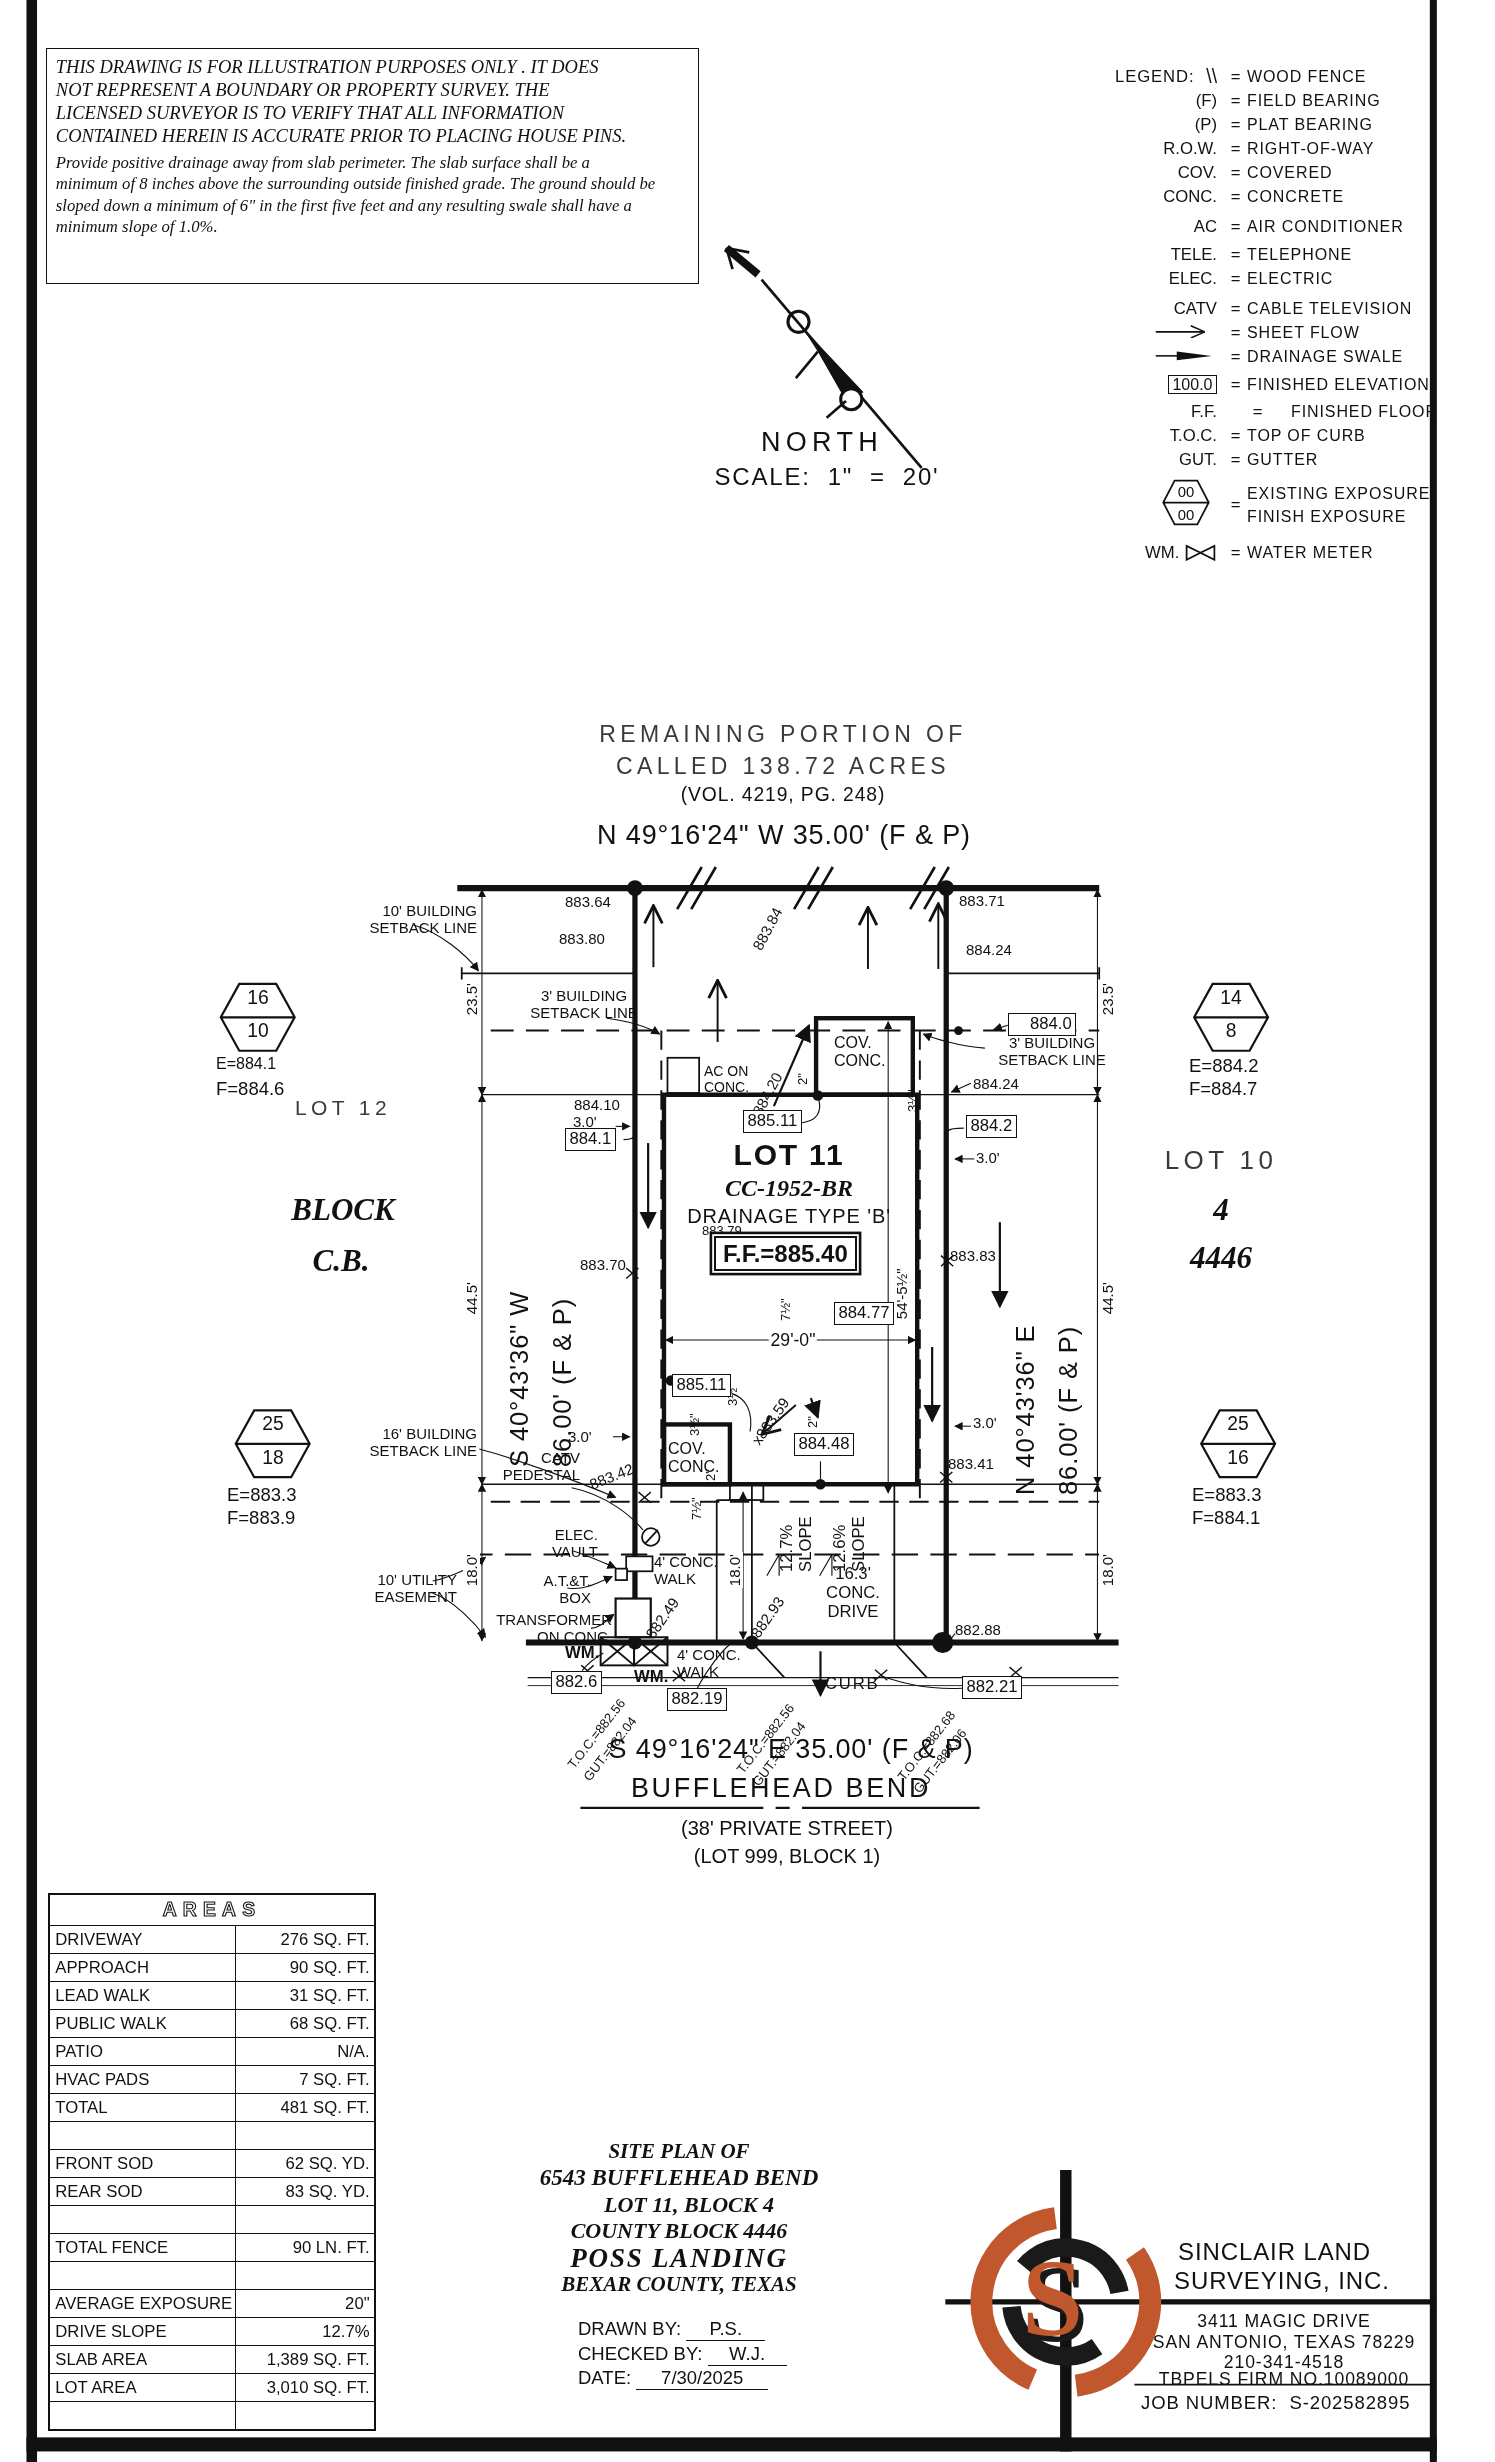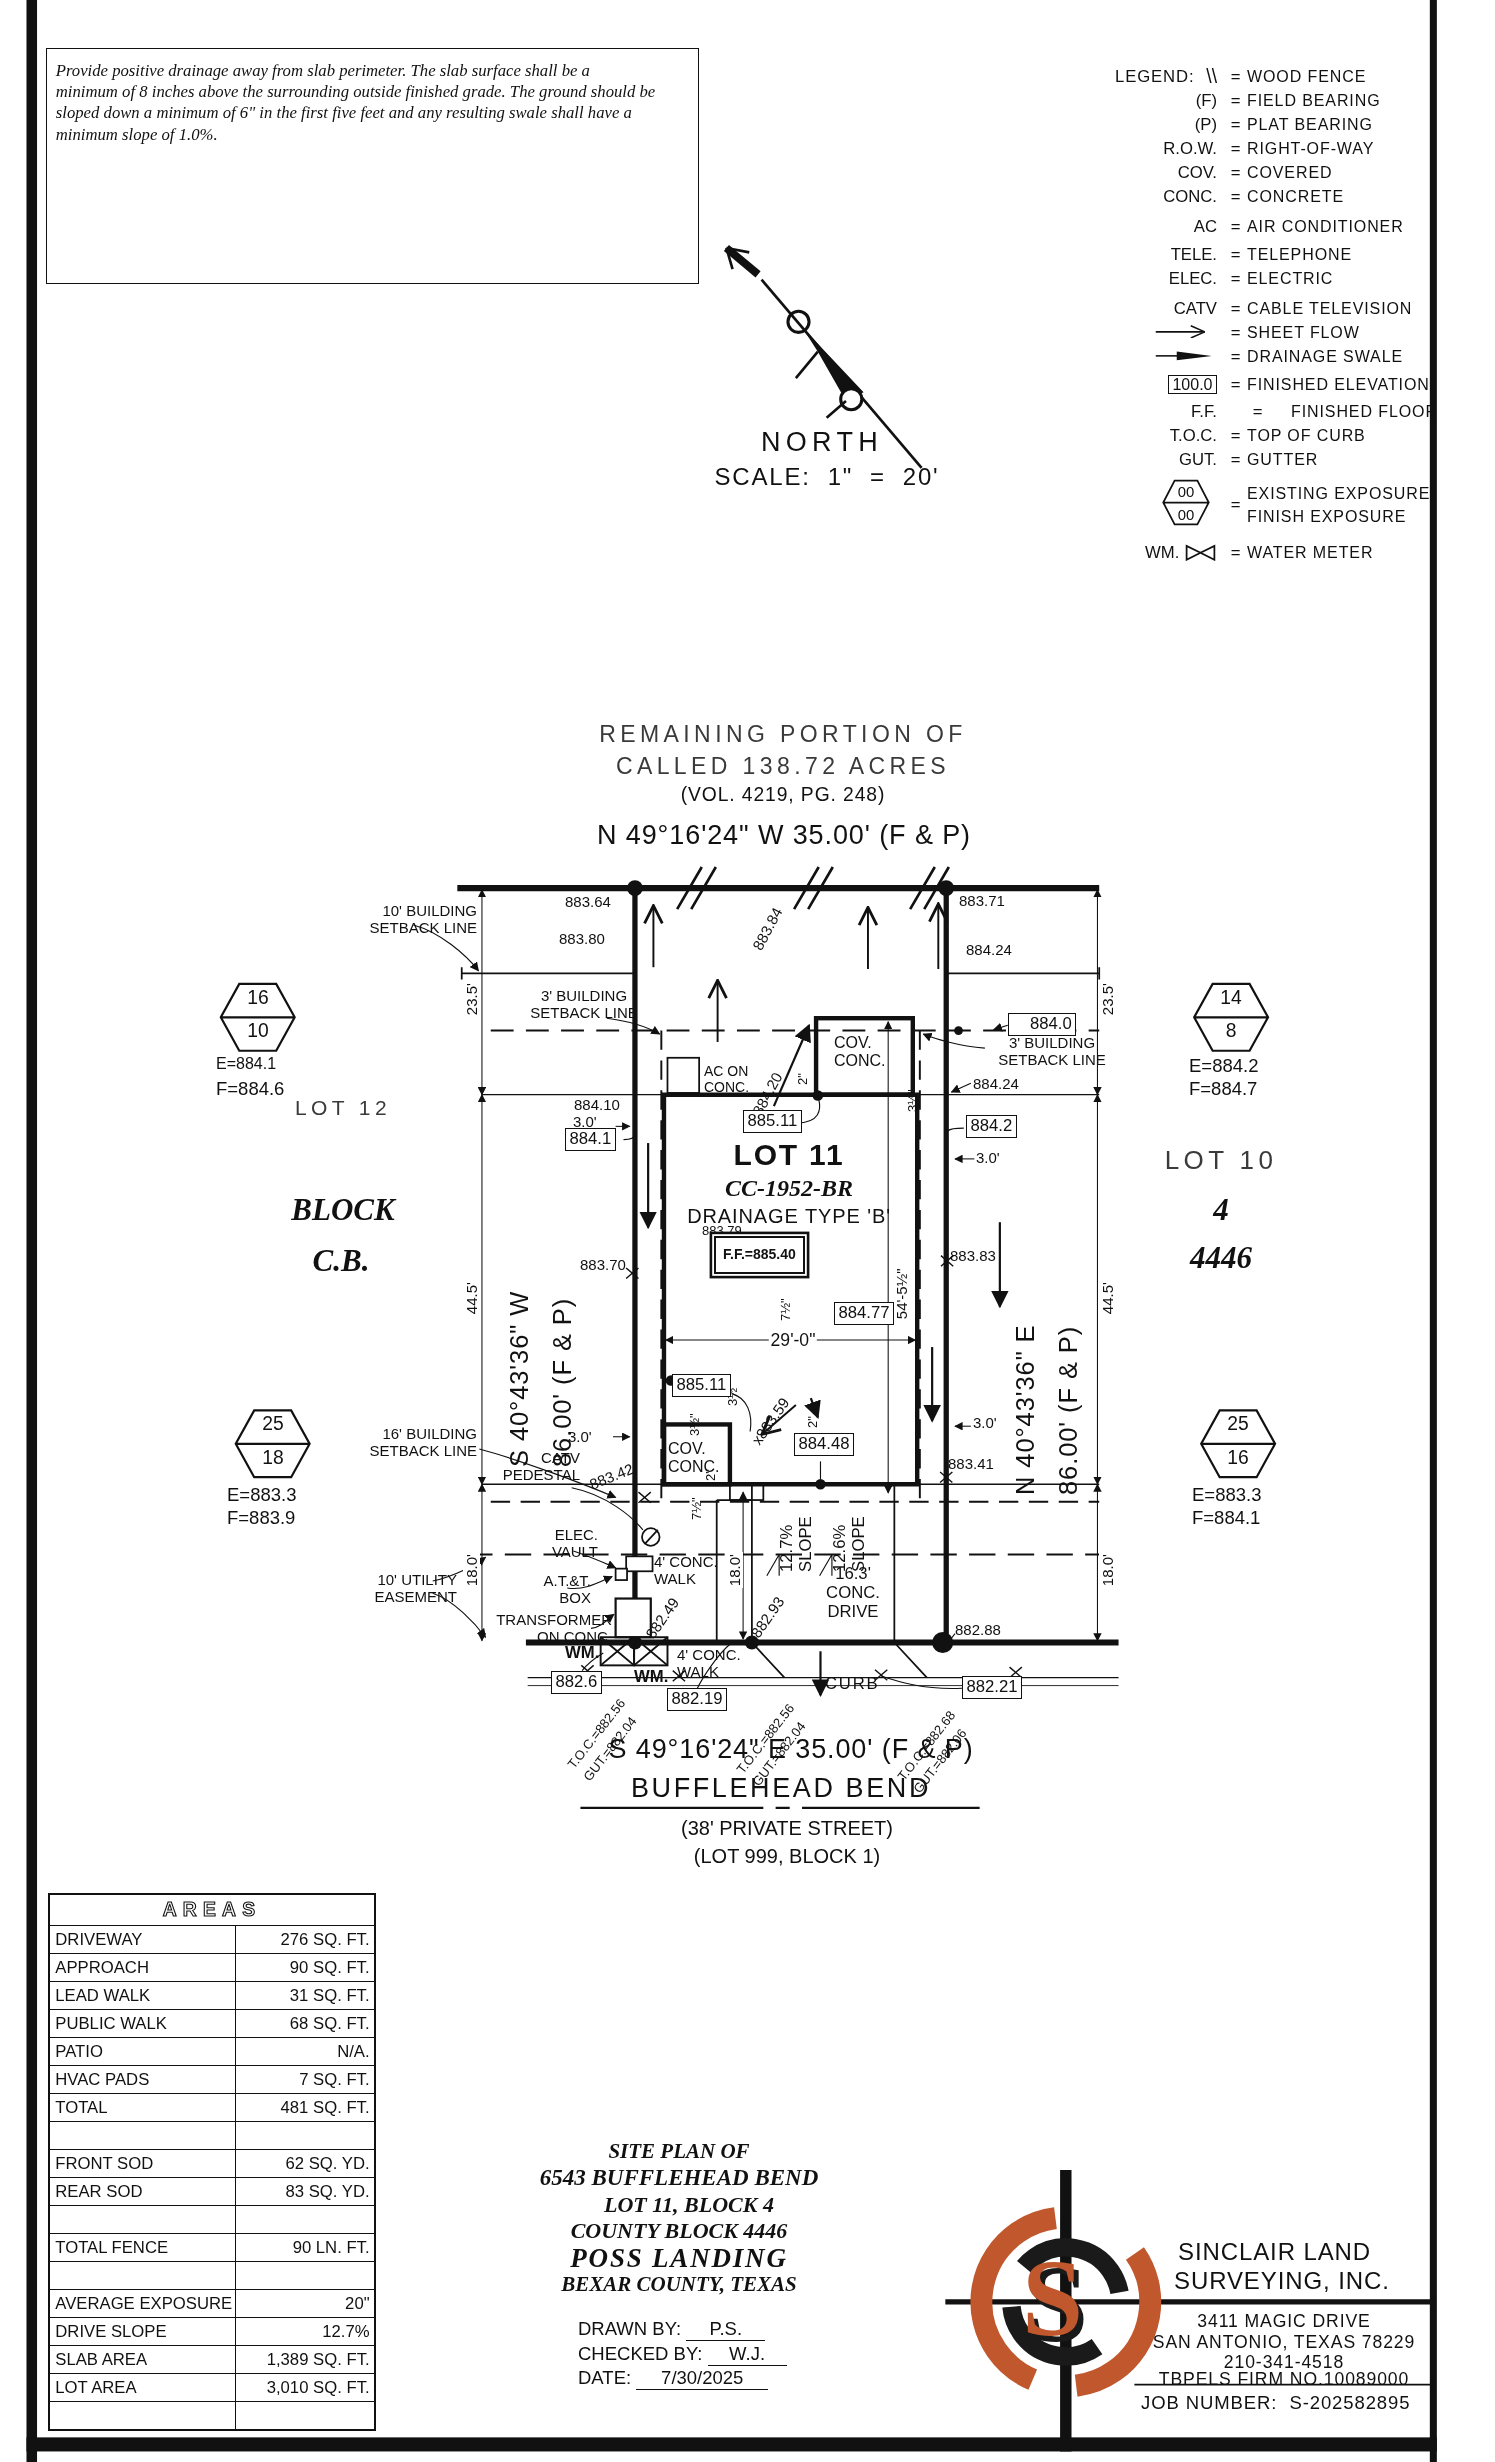--- a/index.html
+++ b/index.html
@@ -220,20 +220,24 @@
   <g>
     <path d="M1212 2468 V2788" stroke="#111" stroke-width="13"></path>
     <path d="M1075 2618 H1632" stroke="#111" stroke-width="6"></path>
     <circle cx="1212" cy="2618" r="96" fill="none" stroke="#c0572d" stroke-width="25" pathLength="360" stroke-dasharray="118 30 150 62" transform="rotate(-35 1212 2618)"></circle>
     <circle cx="1212" cy="2618" r="62" fill="none" stroke="#1a1a1a" stroke-width="21" pathLength="360" stroke-dasharray="120 45 130 65" transform="rotate(55 1212 2618)"></circle>
     <path d="M1290 2712 H1630" stroke="#111" stroke-width="2"></path>
   </g>
 </svg>
 
 <div id="disc">
+  <div class="p1">THIS DRAWING IS FOR ILLUSTRATION PURPOSES ONLY . IT DOES
+NOT REPRESENT A BOUNDARY OR PROPERTY SURVEY. THE
+LICENSED SURVEYOR IS TO VERIFY THAT ALL INFORMATION
+CONTAINED HEREIN IS ACCURATE PRIOR TO PLACING HOUSE PINS.</div>
   <div class="p2">Provide positive drainage away from slab perimeter. The slab surface shall be a
 minimum of 8 inches above the surrounding outside finished grade. The ground should be
 sloped down a minimum of 6" in the first five feet and any resulting swale shall have a
 minimum slope of 1.0%.</div>
 </div>
 
 <div class="lbl ctr" style="left:822px;top:427px;font-size:27px;letter-spacing:5.3px;">NORTH</div>
 <div class="lbl ctr" style="left:827px;top:463px;font-size:24px;letter-spacing:1.8px;">SCALE:  1"  =  20'</div>
 
 <div id="legtitle">LEGEND:</div>
@@ -435,21 +439,21 @@
 <div class="bx" style="left:834px;top:1302px;">884.77</div>
 <div class="bx" style="left:794px;top:1433px;">884.48</div>
 <div class="bx" style="left:672px;top:1374px;">885.11</div>
 <div class="bx" style="left:551px;top:1671px;">882.6</div>
 <div class="bx" style="left:667px;top:1688px;">882.19</div>
 <div class="bx" style="left:962px;top:1676px;">882.21</div>
 
 <div class="lbl ctr" style="left:789px;top:1138px;font-size:30px;font-weight:bold;letter-spacing:1.8px;">LOT 11</div>
 <div class="lbl ctr serifbi" style="left:789px;top:1175px;font-size:24px;">CC-1952-BR</div>
 <div class="lbl ctr" style="left:789px;top:1205px;font-size:20px;letter-spacing:0.9px;">DRAINAGE TYPE 'B'</div>
-<div class="lbl" style="left:714px;top:1236px;border:2.6px solid #111;box-shadow:0 0 0 1.8px #fff,0 0 0 4.4px #111;background:#fff;padding:9px 7px;font-size:14px;font-weight:bold;">F.F.=885.40</div>
+<div class="lbl" style="left:714px;top:1236px;border:2.6px solid #111;box-shadow:0 0 0 1.8px #fff,0 0 0 4.4px #111;background:#fff;padding:2px 7px;font-size:24px;font-weight:bold;">F.F.=885.40</div>
 <div class="lbl" style="left:834px;top:1034px;font-size:16px;">COV.
 CONC.</div>
 <div class="lbl" style="left:704px;top:1064px;font-size:14px;">AC ON
 CONC.</div>
 <div class="lbl" style="left:668px;top:1440px;font-size:16px;">COV.
 CONC.</div>
 
 <div class="lbl rt" style="left:492px;top:1449px;width:88px;">CATV
 PEDESTAL</div>
 <div class="lbl rt" style="left:528px;top:1526px;width:70px;">ELEC.

